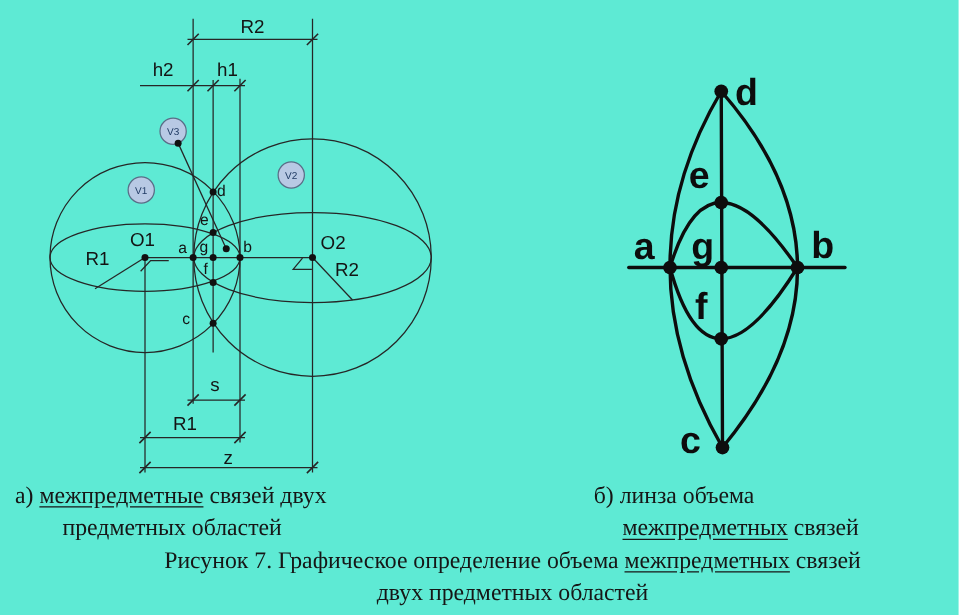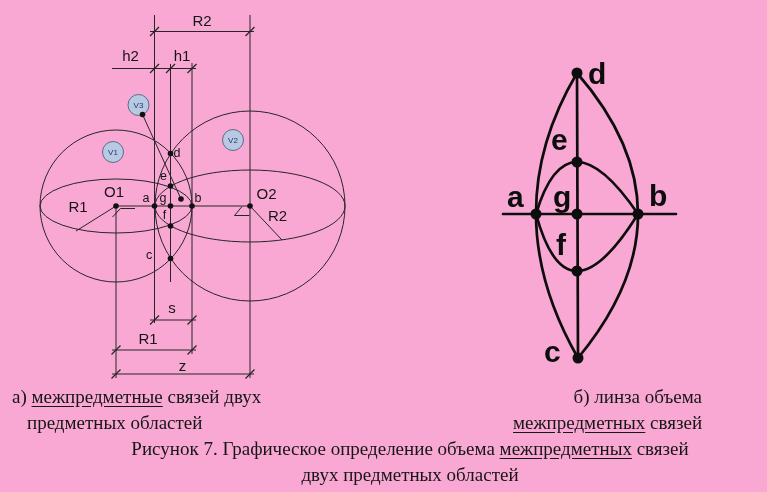--- a/index.html
+++ b/index.html
@@ -1,16 +1,16 @@
 <!DOCTYPE html>
 <html><head>
 <meta charset="utf-8">
 <style>
   html,body{margin:0;padding:0;background:#ffffff;}
-  #stage{position:relative;width:767px;height:492px;background:#f9a8d4;overflow:hidden;
+  #stage{position:relative;width:767px;height:492px;background:#5eead4;overflow:hidden;
          font-family:"Liberation Sans",sans-serif;}
   #drawing{position:absolute;left:0;top:0;}
   
   .thin{stroke:#262626;stroke-width:1;fill:none;}
   .tick{stroke:#262626;stroke-width:1.3;}
   .dot{fill:#111111;stroke:none;}
   .fa-dim{font:15px "Liberation Sans",sans-serif;fill:#141414;}
   .fa-pt{font:12.5px "Liberation Sans",sans-serif;fill:#141414;}
   .fa-v{font:8px "Liberation Sans",sans-serif;fill:#1f3a63;}
   .mid{text-anchor:middle;}
@@ -137,26 +137,26 @@
       <text class="fb-pt" x="507" y="207">a</text>
       <text class="fb-pt" x="553" y="207">g</text>
       <text class="fb-pt" x="649" y="206">b</text>
       <text class="fb-pt" x="556" y="255">f</text>
       <text class="fb-pt" x="544" y="362">c</text>
     </g>
   </svg>
 
   <div class="cap" style="left:12px;top:384px;">
     <div><span>а) </span><span class="sq">межпредметные</span><span> связей двух</span></div>
-    <div style="margin-left:15px;">предметных областей</div>
+    <div style="margin-left:38px;">предметных областей</div>
   </div>
 
-  <div class="cap" style="left:475px;top:384px;text-align:right;">
+  <div class="cap" style="left:475px;top:384px;">
     <div>б) линза объема</div>
-    <div style="margin-left:38px;"><span class="sq">межпредметных</span><span> связей</span></div>
+    <div style="margin-left:23px;"><span class="sq">межпредметных</span><span> связей</span></div>
   </div>
 
   <div class="cap" style="left:35px;top:436px;width:750px;text-align:center;">
     <div><span>Рисунок 7. Графическое определение объема </span><span class="sq">межпредметных</span><span> связей</span></div>
     <div>двух предметных областей</div>
   </div>
 
 </div>
 
 </body></html>

